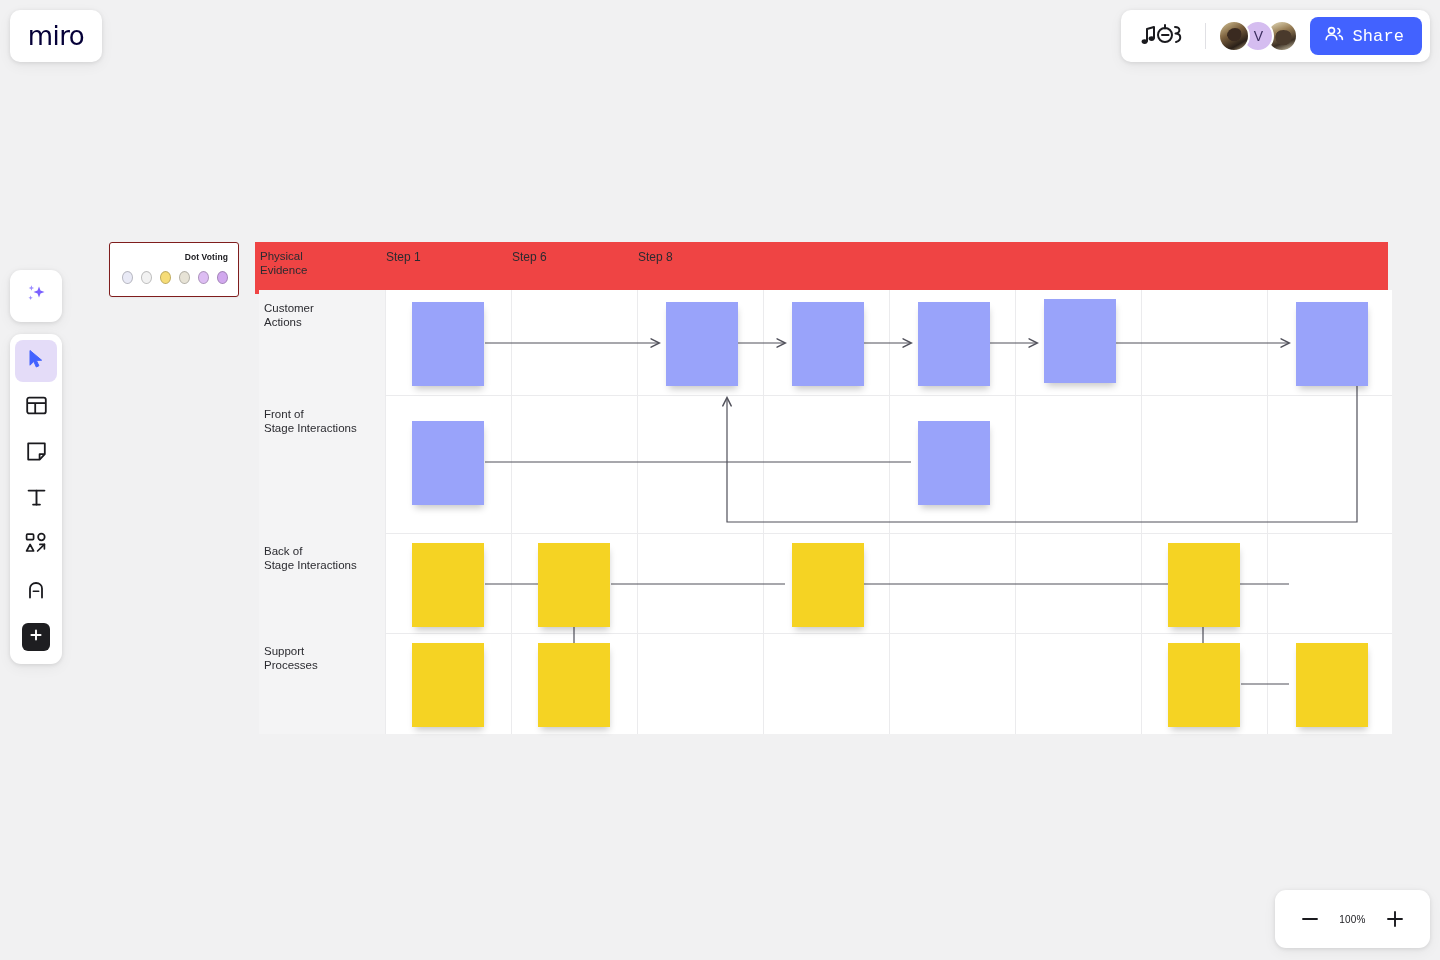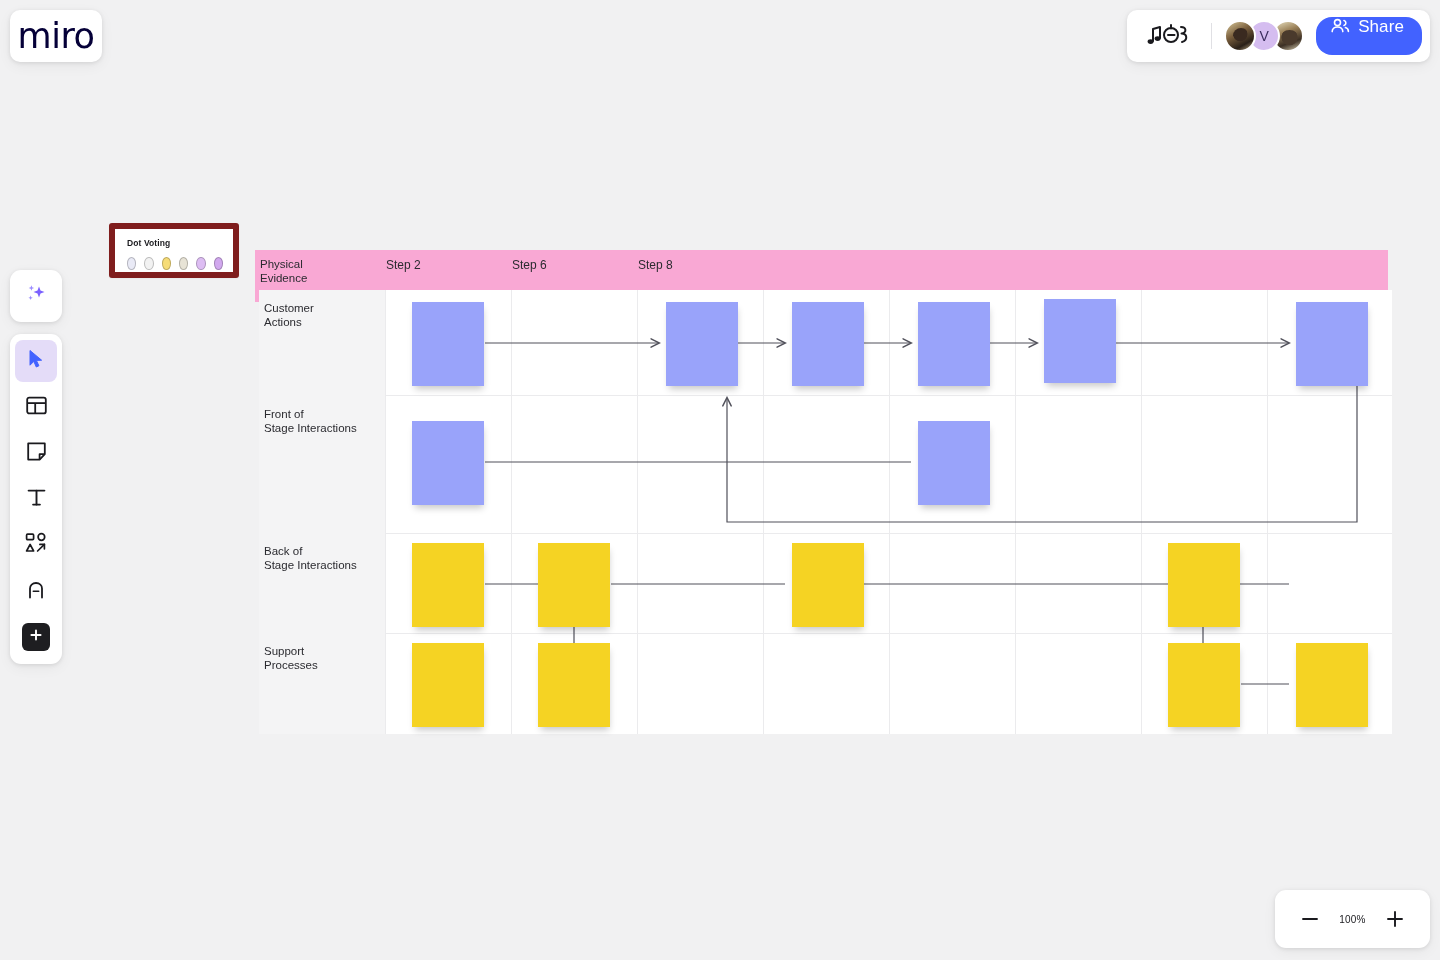--- a/index.html
+++ b/index.html
@@ -27,21 +27,21 @@
     width: 92px;
     height: 52px;
     background: #ffffff;
     border-radius: 10px;
     box-shadow: 0 1px 4px rgba(0,0,0,0.10), 0 4px 14px rgba(0,0,0,0.05);
     display: flex;
     align-items: center;
     justify-content: center;
   }
   .logo-text {
-    font-size: 35px;
+    font-size: 26px;
     font-weight: 400;
     letter-spacing: -0.5px;
     color: #050038;
     font-family: "DejaVu Sans", sans-serif;
   }
 
   
   .topbar {
     position: absolute;
     right: 10px;
@@ -101,26 +101,28 @@
   }
   .avatar.a3::after {
     content:"";
     position:absolute; left:6px; top:8px; width:19px; height:16px;
     border-radius:50% 50% 45% 45%;
     background: radial-gradient(circle at 50% 45%, #4a3a2c 0 60%, rgba(74,58,44,0) 65%);
   }
   .share-btn {
     height: 38px;
     background: #4262ff;
-    border-radius: 16px;
-    display: flex;
+    border-radius: 8px;
+    display: flex;
+    align-items: center;
     gap: 8px;
     padding: 0 18px 0 14px;
     cursor: pointer;
     border: none;
+    font-family: Liberation Mono, monospace;
   }
   .share-label {
     color: #ffffff;
     font-size: 17px;
     font-weight: 400;
     letter-spacing: 0.1px;
   }
 
   
   .tool-ai {
@@ -165,28 +167,29 @@
     width: 28px; height: 28px;
     background: #1e1e21;
     border-radius: 6px;
     margin: 7px 0;
   }
 
   
   .dotvote {
     position: absolute;
     left: 109px;
-    top: 223px;
+    top: 242px;
     width: 130px;
     height: 55px;
     background: #ffffff;
-    border: 6px solid #7f1d1d;
+    border: 1px solid #7f1d1d;
     border-radius: 3px;
     padding: 9px 10px 0 12px;
     box-shadow: 0 1px 2px rgba(0,0,0,0.04);
+    text-align: right;
   }
   .dotvote-title {
     font-size: 8.5px;
     font-weight: 700;
     color: #1a1a1e;
     letter-spacing: 0.1px;
     margin-bottom: 9px;
   }
   .dots { display: flex; gap: 8px; }
   .dot {
@@ -199,24 +202,24 @@
   
   .board {
     position: absolute;
     left: 255px;
     top: 238px;
     width: 1133px;
     height: 496px;
   }
   .board-header {
     position: absolute;
-    left: 0; top: 12px;
+    left: 0; top: 4px;
     width: 1133px;
     height: 52px;
-    background: #f9a8d4;
+    background: #ef4444;
     display: flex;
   }
   .hdr-label {
     width: 126px;
     flex: none;
     padding: 7px 0 0 5px;
     font-size: 11.5px;
     line-height: 14px;
     color: #2b2b30;
     white-space: pre-line;
@@ -449,21 +452,21 @@
       <div class="dot" style="background:#ddbdf3"></div>
       <div class="dot" style="background:#d1a8ee"></div>
     </div>
   </div>
 
   <div class="board">
 
     <div class="board-header">
       <div class="hdr-label">Physical
 Evidence</div>
-      <div class="hdr-step">Step 2</div>
+      <div class="hdr-step">Step 1</div>
       <div class="hdr-step">Step 6</div>
       <div class="hdr-step">Step 8</div>
     </div>
 
     <div class="board-body">
 
       <div class="row-labels">
         <div class="row-label" style="top:12px">Customer
 Actions</div>
         <div class="row-label" style="top:118px">Front of

